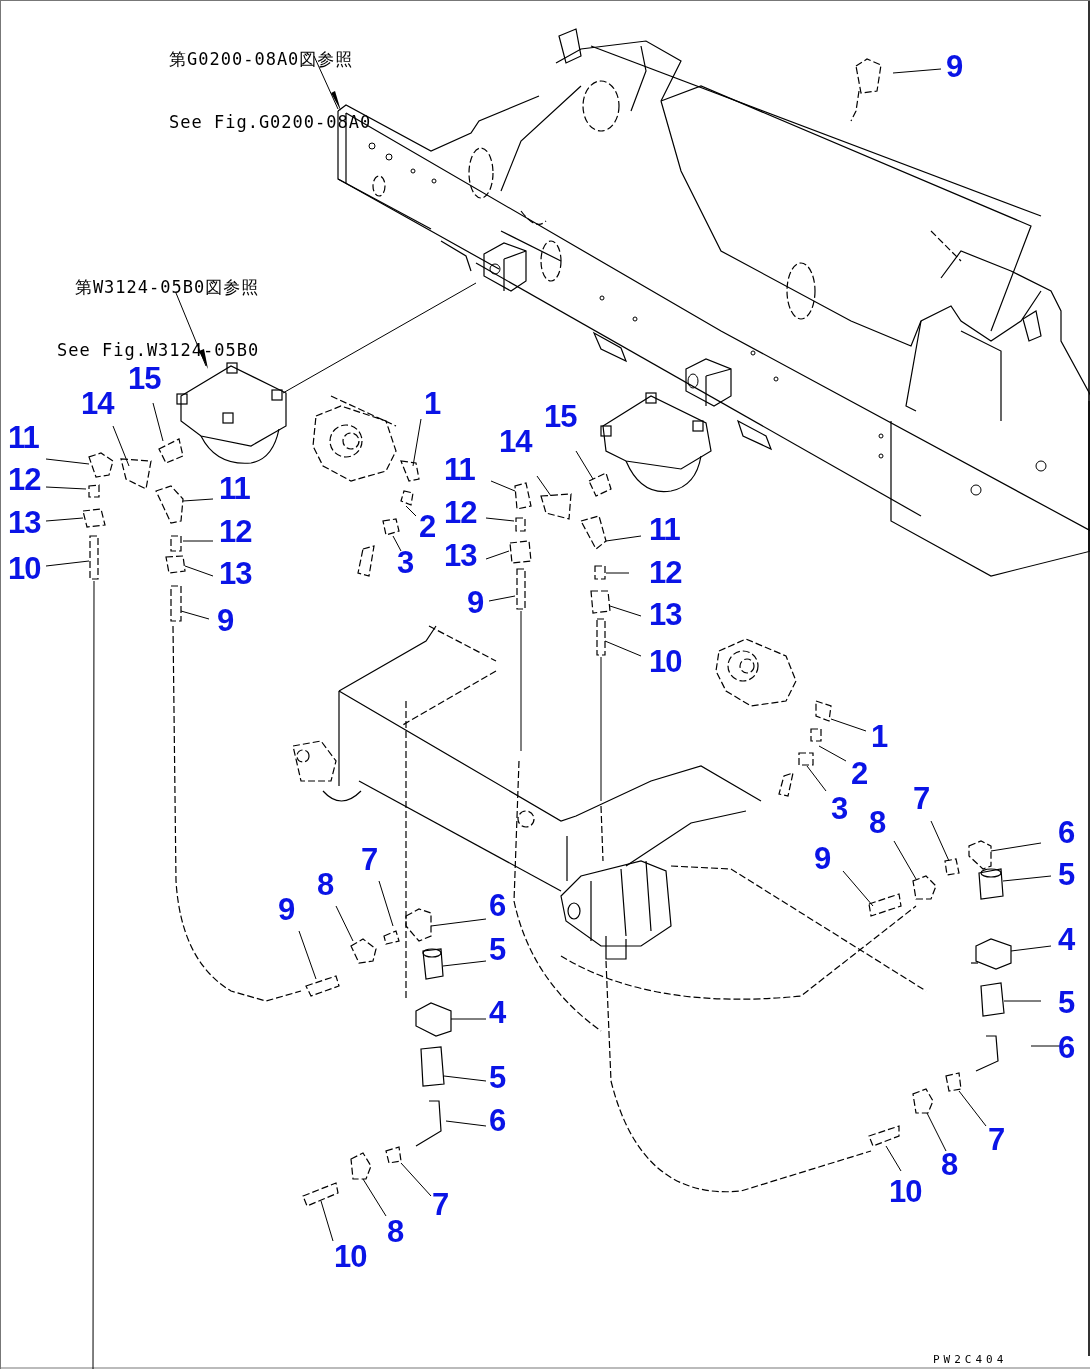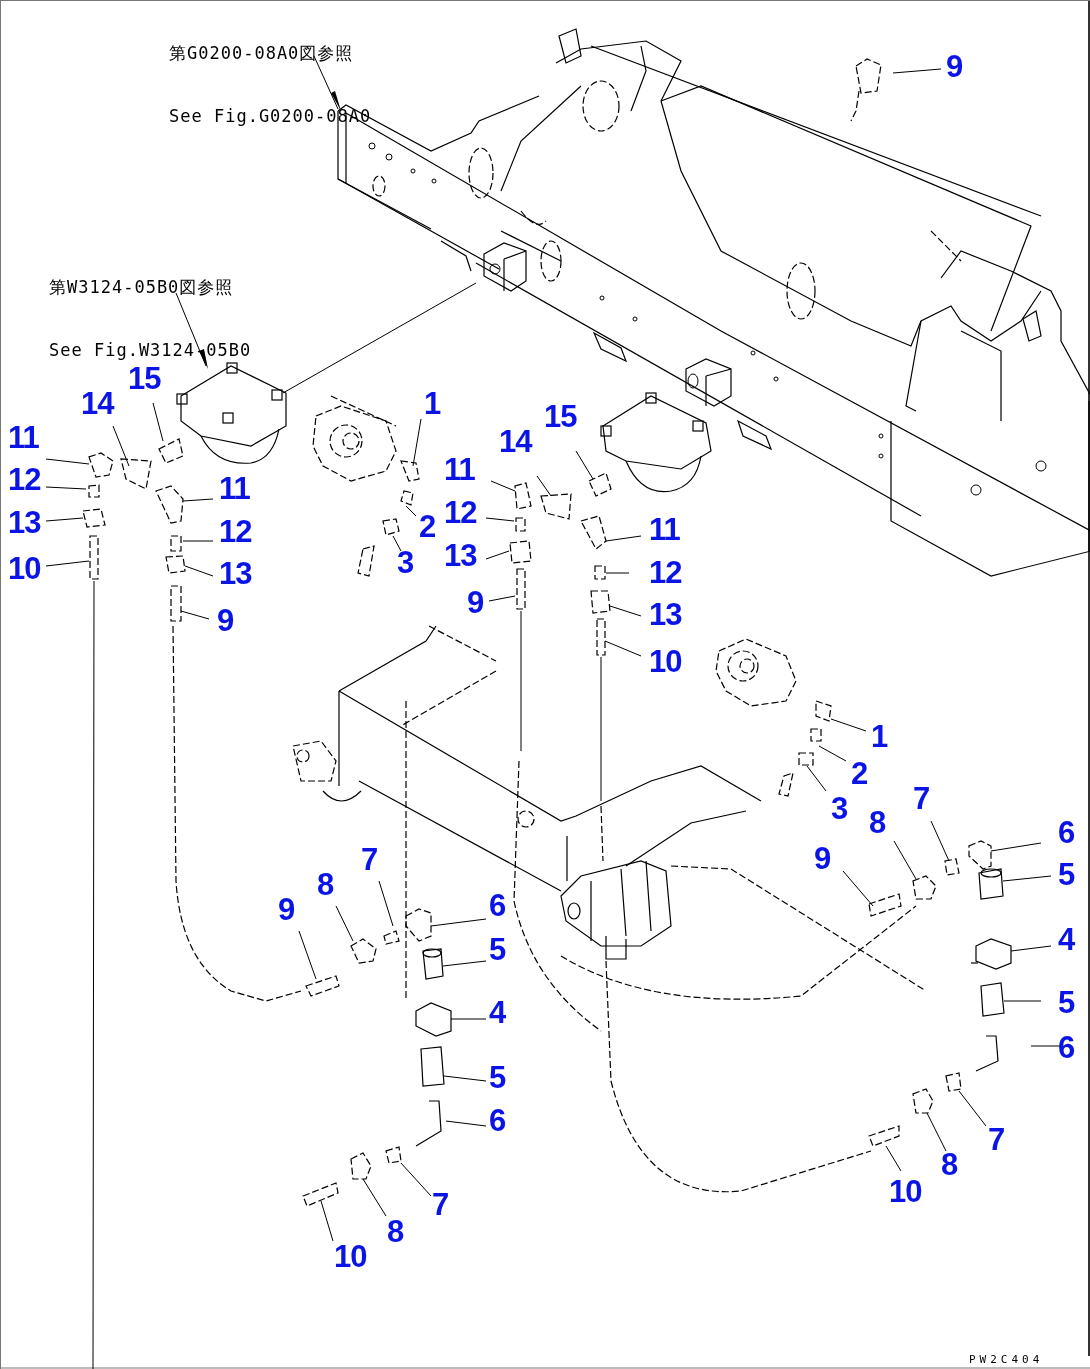--- a/index.html
+++ b/index.html
@@ -271,25 +271,25 @@
       <path class="thin" d="M445 1120 L485 1125"></path>
       <path class="dash" d="M385 1150 L398 1146 L400 1160 L388 1162 Z"></path>
       <path class="thin" d="M400 1162 L430 1195"></path>
       <path class="dash" d="M350 1158 L362 1152 L370 1165 L365 1178 L352 1178 Z"></path>
       <path class="thin" d="M362 1178 L385 1215"></path>
       <path class="dash" d="M302 1195 L335 1182 L337 1192 L306 1205 Z"></path>
       <path class="thin" d="M320 1200 L332 1240"></path>
     </g>
   </svg>
 
-  <div class="ref" style="left:168px;top:0;">
+  <div class="ref" style="left:168px;top:6px;">
     <div>第G0200-08A0図参照</div>
     <div>See Fig.G0200-08A0</div>
   </div>
-  <div class="ref" style="left:48px;top:234px;">
+  <div class="ref" style="left:56px;top:234px;text-align:right;">
     <div>第W3124-05B0図参照</div>
     <div>See Fig.W3124-05B0</div>
   </div>
 
   <span class="callout" style="left: 945px; top: 50px; color: rgb(10, 20, 230);">9</span>
 
   <span class="callout" style="left: 127px; top: 362px; color: rgb(10, 20, 230);">15</span>
   <span class="callout" style="left: 80px; top: 387px; color: rgb(10, 20, 230);">14</span>
   <span class="callout" style="left: 7px; top: 421px; color: rgb(10, 20, 230);">11</span>
   <span class="callout" style="left: 7px; top: 463px; color: rgb(10, 20, 230);">12</span>
@@ -336,14 +336,14 @@
   <span class="callout" style="left: 277px; top: 893px; color: rgb(10, 20, 230);">9</span>
   <span class="callout" style="left: 488px; top: 889px; color: rgb(10, 20, 230);">6</span>
   <span class="callout" style="left: 488px; top: 933px; color: rgb(10, 20, 230);">5</span>
   <span class="callout" style="left: 488px; top: 996px; color: rgb(10, 20, 230);">4</span>
   <span class="callout" style="left: 488px; top: 1061px; color: rgb(10, 20, 230);">5</span>
   <span class="callout" style="left: 488px; top: 1104px; color: rgb(10, 20, 230);">6</span>
   <span class="callout" style="left: 431px; top: 1188px; color: rgb(10, 20, 230);">7</span>
   <span class="callout" style="left: 386px; top: 1215px; color: rgb(10, 20, 230);">8</span>
   <span class="callout" style="left: 333px; top: 1240px; color: rgb(10, 20, 230);">10</span>
 
-  <span class="code" style="left:968px;top:1352px;">PW2C404</span>
+  <span class="code" style="left:932px;top:1352px;">PW2C404</span>
 </div>
 
 </body></html>

